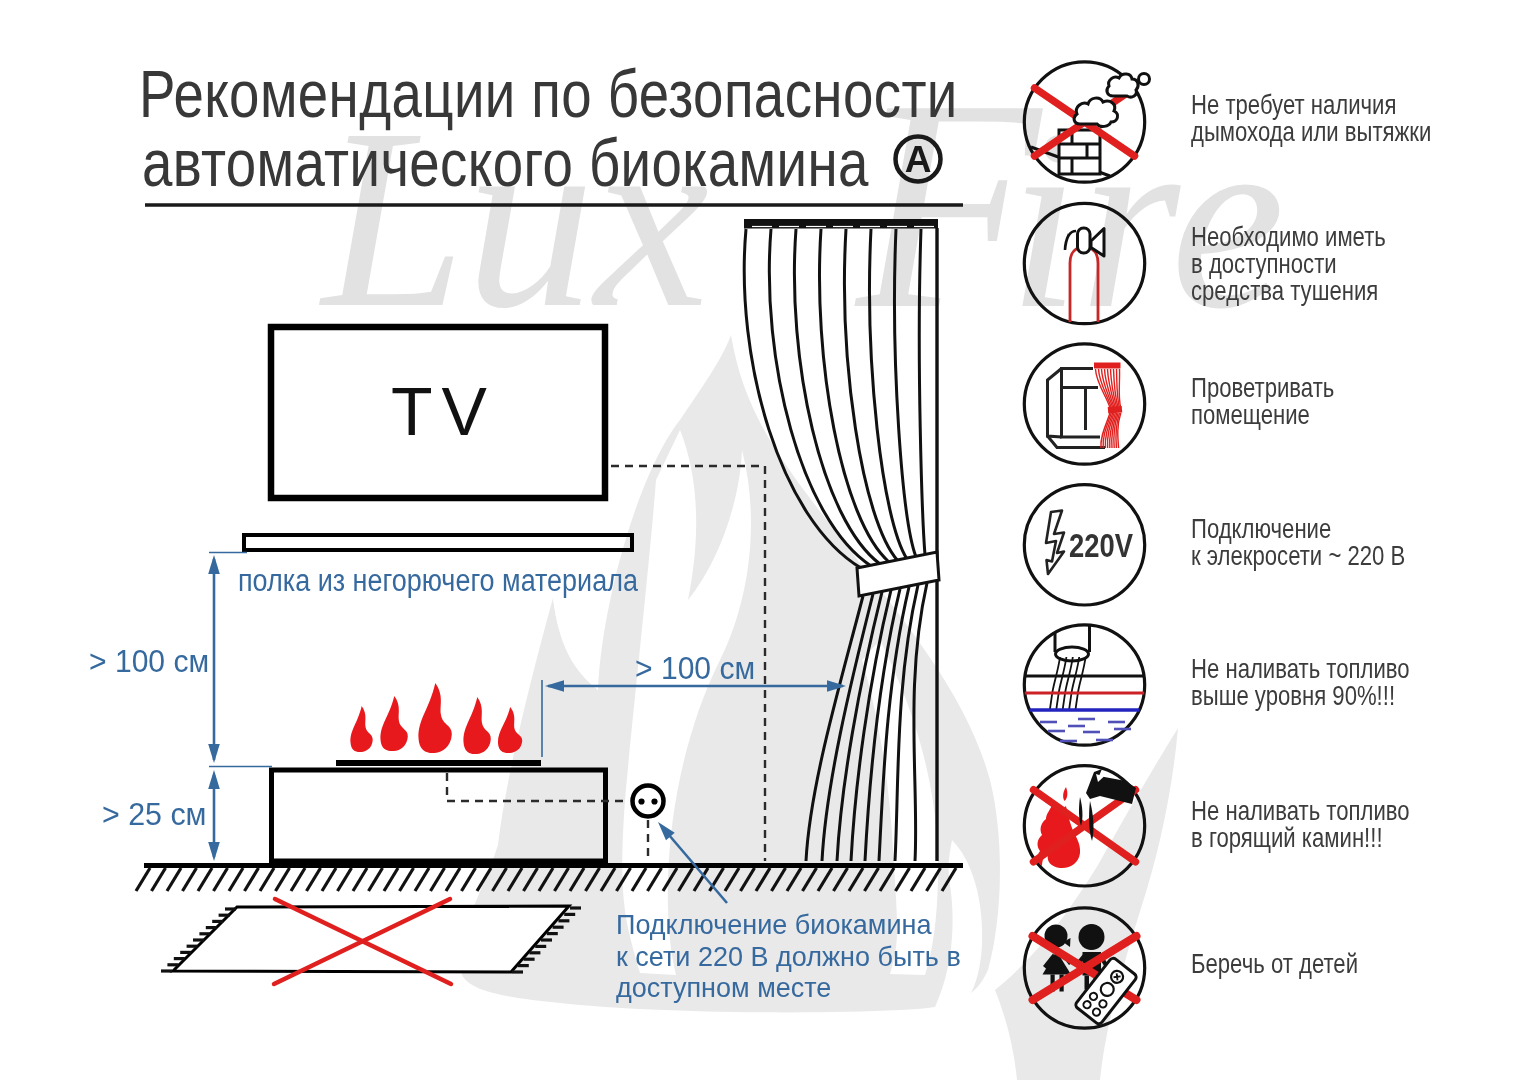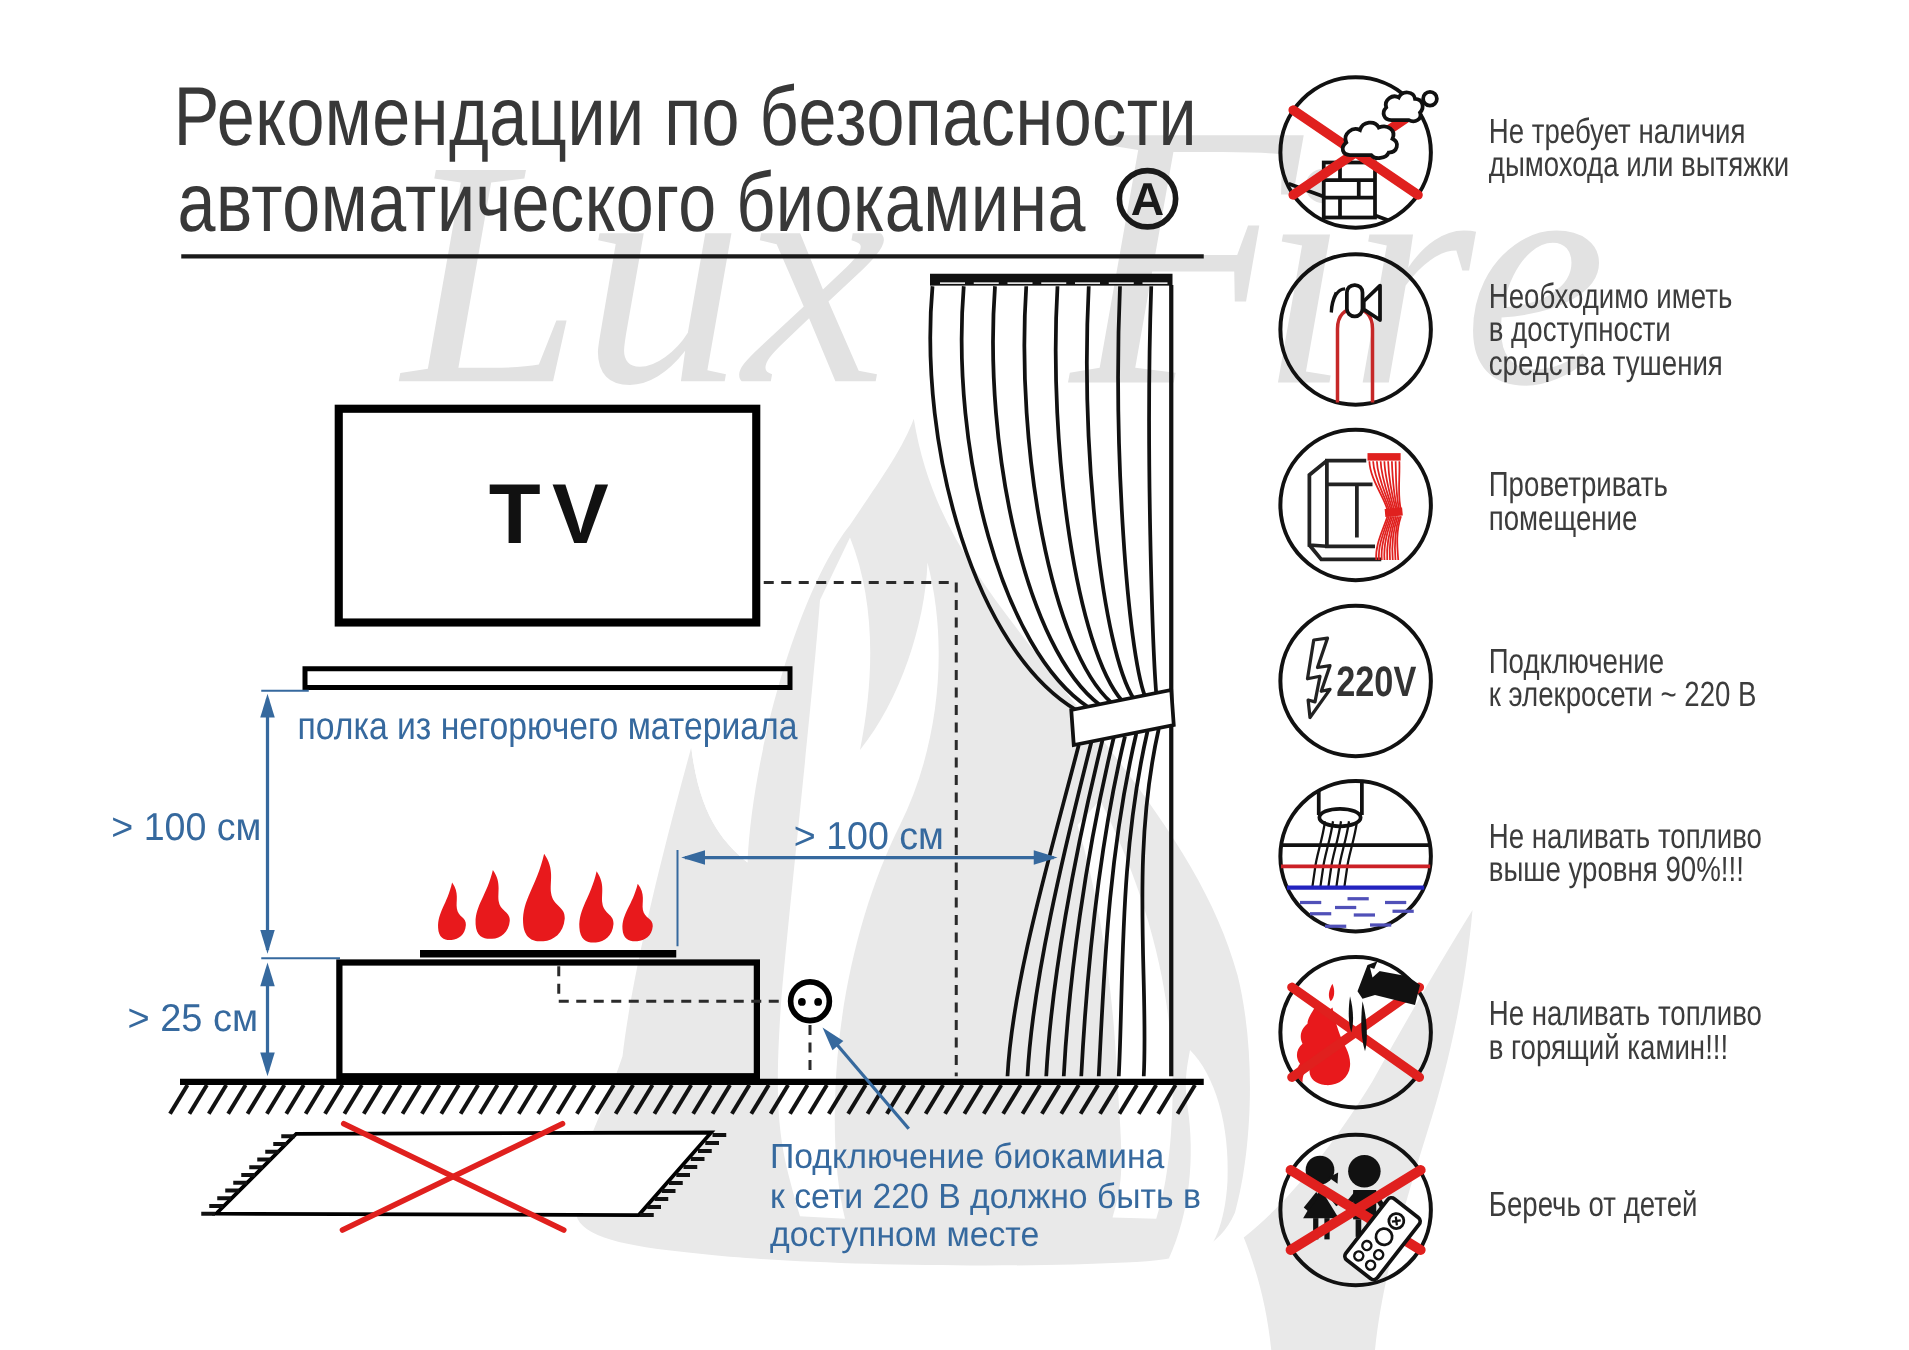--- a/index.html
+++ b/index.html
@@ -321,21 +321,21 @@
           <circle cx="1111.5" cy="1003" r="3.6" fill="none" stroke="#111" stroke-width="2"></circle>
           <circle cx="1099.5" cy="1013.5" r="3.6" fill="none" stroke="#111" stroke-width="2"></circle>
           <circle cx="1111.5" cy="1013.5" r="3.6" fill="none" stroke="#111" stroke-width="2"></circle>
         </g>
       </g>
 </svg>
 
 <div class="txt title1">Рекомендации по безопасности</div>
 <div class="txt title2">автоматического биокамина</div>
 
-<div class="txt" style="left:391px;top:372px;font-size:68px;font-weight:bold;letter-spacing:9px;color:#111;text-align:center;">TV</div>
+<div class="txt" style="left:391px;top:372px;font-size:68px;font-weight:normal;letter-spacing:9px;color:#111;text-align:center;">TV</div>
 
 <div class="txt blue" style="left:238px;top:563px;font-size:31px;transform:scaleX(0.87);transform-origin:0 0;">полка из негорючего материала</div>
 <div class="txt blue" style="left:89px;top:644px;font-size:31px;transform:scaleX(0.97);transform-origin:0 0;">&gt; 100 см</div>
 <div class="txt blue" style="left:102px;top:797px;font-size:31px;transform:scaleX(0.98);transform-origin:0 0;">&gt; 25 см</div>
 <div class="txt blue" style="left:635px;top:651px;font-size:31px;transform:scaleX(0.97);transform-origin:0 0;">&gt; 100 см</div>
 <div class="txt blue" style="left:616px;top:909px;font-size:28px;line-height:31.5px;transform:scaleX(0.965);transform-origin:0 0;">Подключение биокамина
 к сети 220 В должно быть в
 доступном месте</div>
 
 <div class="txt cap" style="left:1191px;top:91px;">Не требует наличия

